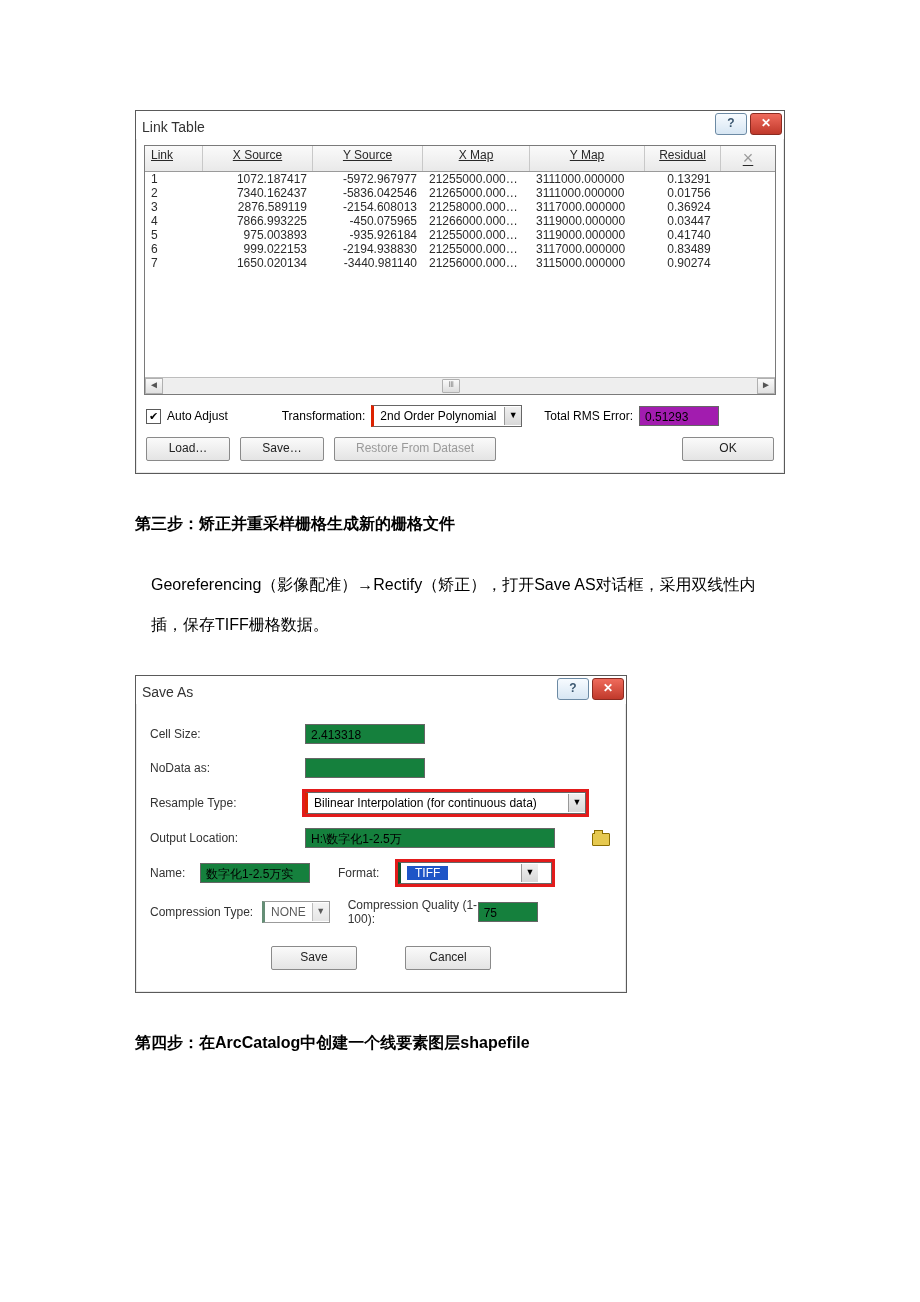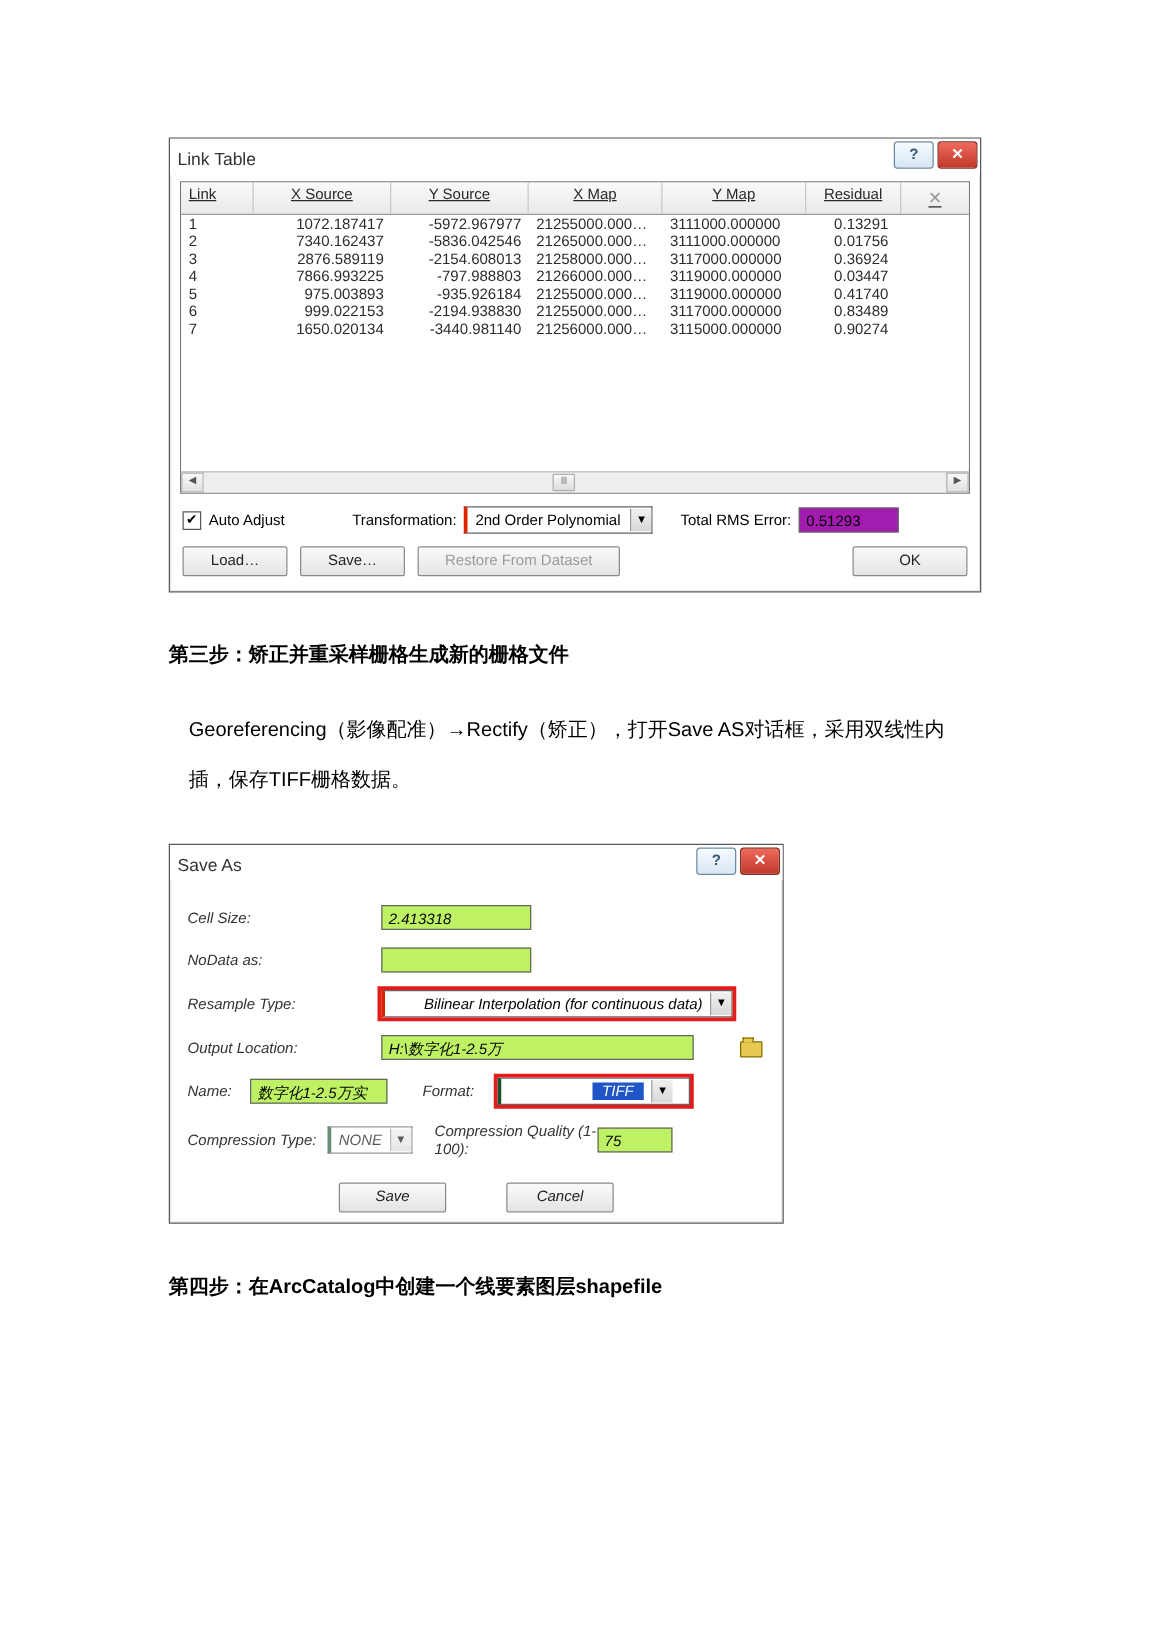--- a/index.html
+++ b/index.html
@@ -149,30 +149,30 @@
   .btn.ok { margin-left:auto; min-width:90px;}
   
   .step-title {
     font-weight:bold; font-size:16px; margin:40px 0 30px 0;
   }
   .body-text {
     font-size:16px; line-height:40px; margin:0 0 30px 16px;
   }
   
   .saveas { width:490px; }
-  .saveas-body { padding:20px 14px 4px 14px;font-style:italic; }
+  .saveas-body { padding:20px 14px 18px 14px; }
   .frow { display:flex; align-items:center; margin-bottom:14px;}
   .flabel { width:155px; font-size:12px; color:#333;}
-  .ftxt { border:1px solid #666; height:20px; padding:0 5px; font-size:12px; line-height:20px; box-sizing:border-box; background:#bef264;}
+  .ftxt { border:1px solid #666; height:20px; padding:0 5px; font-size:12px; line-height:20px; box-sizing:border-box; background:#15803d;}
   .highlight-red { outline:3px solid #e21b1b; }
   .sel-blue { display:inline-block; background:#1e55c7; color:#fff; padding:0 8px;}
   .folder-icon { width:22px; height:18px; display:inline-block; position:relative; margin-left:6px;}
   .folder-icon::before { content:""; position:absolute; left:2px; top:4px; width:16px; height:11px; background:#e6c94f; border:1px solid #8a6d00; border-radius:1px;}
   .folder-icon::after { content:""; position:absolute; left:4px; top:1px; width:7px; height:3px; background:#e6c94f; border:1px solid #8a6d00; border-bottom:none;}
-  .saveas .combo .txt { min-width:260px;text-align:right;}
+  .saveas .combo .txt { min-width:260px;}
   .saveas-btnrow { display:flex; justify-content:center; gap:48px; padding:6px 0 4px 0;}
   .saveas-btnrow .btn{ min-width:84px;}
   .x-del {
     font-family:Arial, sans-serif; font-size:18px; color:#999; padding:0 8px;
   }
 </style>
 </head>
 <body>
 
 <div class="page">
@@ -221,21 +221,21 @@
               <div class="cell link">3</div>
               <div class="cell xsrc">2876.589119</div>
               <div class="cell ysrc">-2154.608013</div>
               <div class="cell xmap">21258000.000…</div>
               <div class="cell ymap">3117000.000000</div>
               <div class="cell res">0.36924</div>
             </div>
             <div class="row">
               <div class="cell link">4</div>
               <div class="cell xsrc">7866.993225</div>
-              <div class="cell ysrc">-797.988803</div>
+              <div class="cell ysrc">-450.075965</div>
               <div class="cell xmap">21266000.000…</div>
               <div class="cell ymap">3119000.000000</div>
               <div class="cell res">0.03447</div>
             </div>
             <div class="row">
               <div class="cell link">5</div>
               <div class="cell xsrc">975.003893</div>
               <div class="cell ysrc">-935.926184</div>
               <div class="cell xmap">21255000.000…</div>
               <div class="cell ymap">3119000.000000</div>

